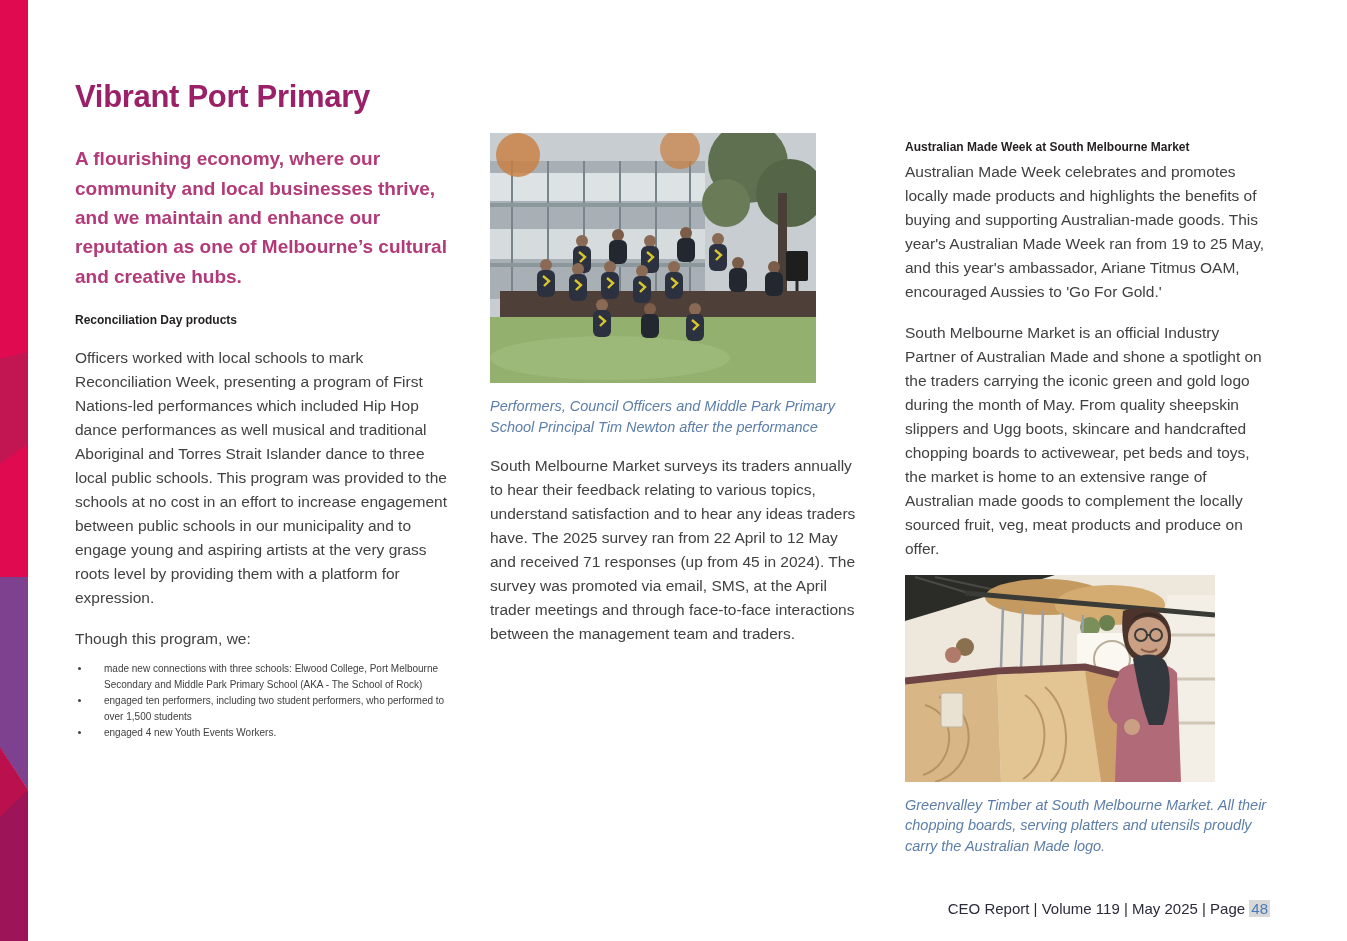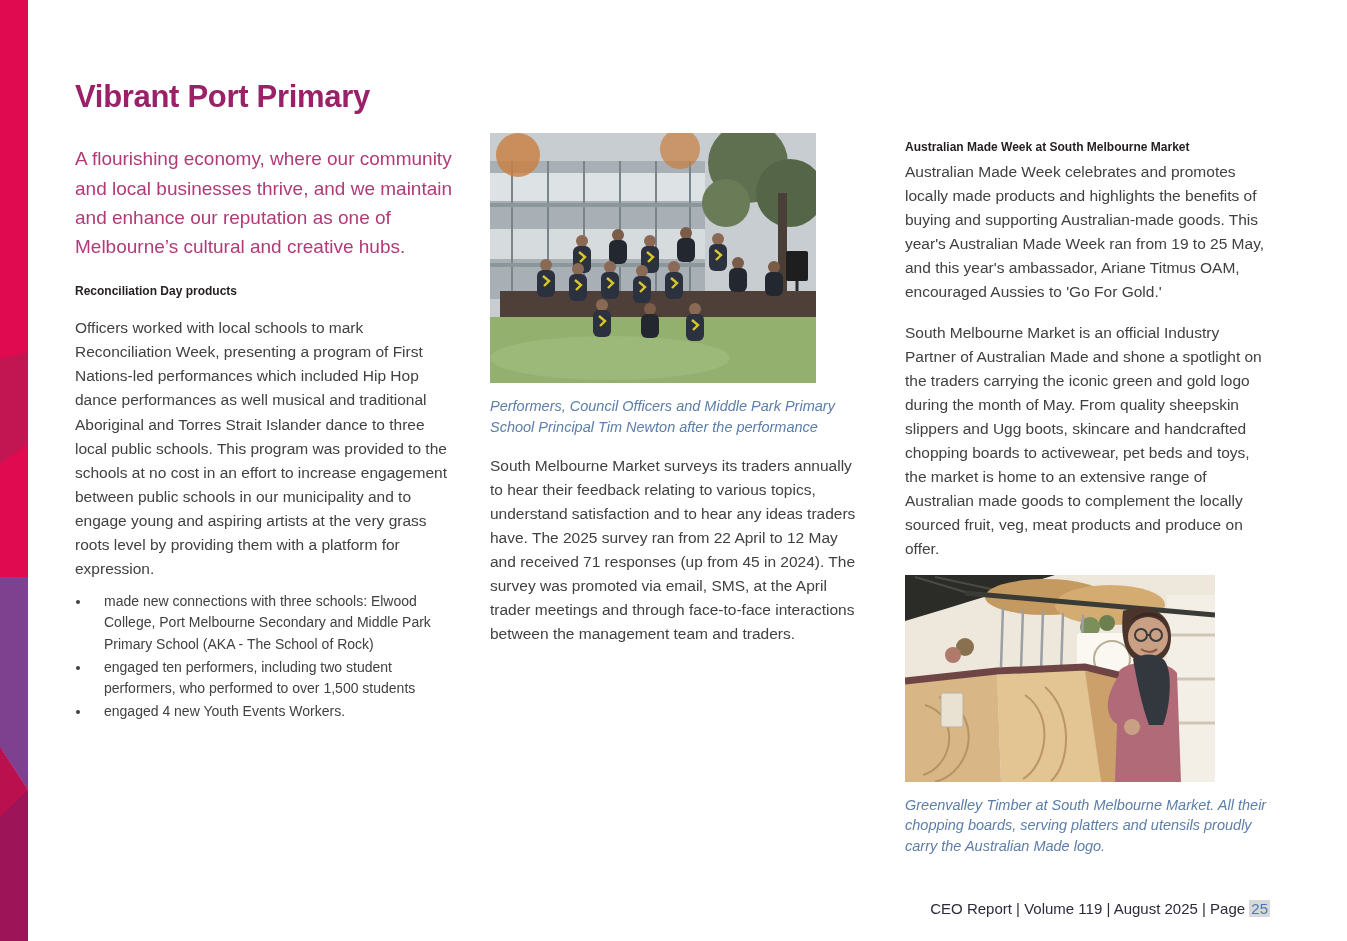--- a/index.html
+++ b/index.html
@@ -30,31 +30,31 @@
   
   .col{position:absolute;}
   .col1{left:75px;top:80px;width:383px;}
   .col2{left:490px;top:133px;width:366px;}
   .col3{left:905px;top:140px;width:367px;}
   .page-title{
     font-size:31px;font-weight:800;letter-spacing:-0.3px;
     color:var(--title-color);line-height:1.1;
   }
   .intro{
-    margin-top:30px;font-size:19px;line-height:1.55;font-weight:400;
+    margin-top:30px;font-size:19px;line-height:1.55;font-weight:700;
     color:var(--intro-color);
   }
   h3.sec{
     font-size:12px;font-weight:700;color:var(--heading-color);
     line-height:1.3;margin-top:22px;
   }
   .body-text{font-size:15.5px;line-height:1.55;color:var(--body-color);margin-top:17px;}
   ul.bullets{margin-top:10px;padding-left:16px;}
   ul.bullets li{
-    font-size:14px;line-height:1.55;color:var(--body-color);
+    font-size:10px;line-height:1.55;color:var(--body-color);
     padding-left:13px;margin-bottom:1px;
   }
   .photo{display:block;border:0;}
   .caption{
     margin-top:13px;font-size:14.5px;font-style:italic;line-height:1.42;
     color:var(--caption-color);
   }
   .footer{
     position:absolute;right:77px;bottom:24px;font-size:15px;
     color:var(--footer-color);font-weight:500;white-space:nowrap;
@@ -72,20 +72,21 @@
   <div class="seg seg-purple"></div>
   <div class="seg seg-magenta"></div>
   <div class="seg seg-triangle"></div>
 </div>
 
 <div class="col col1">
   <h1 class="page-title">Vibrant Port Primary</h1>
   <p class="intro">A flourishing economy, where our community and local businesses thrive, and we maintain and enhance our reputation as one of Melbourne’s cultural and creative hubs.</p>
   <h3 class="sec">Reconciliation Day products</h3>
   <p class="body-text">Officers worked with local schools to mark Reconciliation Week, presenting a program of First Nations-led performances which included Hip Hop dance performances as well musical and traditional Aboriginal and Torres Strait Islander dance to three local public schools. This program was provided to the schools at no cost in an effort to increase engagement between public schools in our municipality and to engage young and aspiring artists at the very grass roots level by providing them with a platform for expression.</p>
+  <p class="body-text">Though this program, we:</p>
   <ul class="bullets">
     <li>made new connections with three schools: Elwood College, Port Melbourne Secondary and Middle Park Primary School (AKA - The School of Rock)</li>
     <li>engaged ten performers, including two student performers, who performed to over 1,500 students</li>
     <li>engaged 4 new Youth Events Workers.</li>
   </ul>
 </div>
 
 <div class="col col2">
   <div>
     <svg class="photo" width="326" height="250" viewBox="0 0 326 250">
@@ -217,14 +218,14 @@
         <path d="M228,84 C238,78 250,78 258,84 C268,92 266,130 258,150 L244,150 C236,128 232,106 228,84 Z" fill="#32383E"></path>
         <path d="M214,100 C204,116 198,132 208,146 L224,158 L230,144 C220,132 218,116 220,104 Z" fill="#B06A78"></path>
         <circle cx="227" cy="152" r="8" fill="#C9A083"></circle>
       </g>
     </svg>
   </div>
   <p class="caption">Greenvalley Timber at South Melbourne Market. All their chopping boards, serving platters and utensils proudly carry the Australian Made logo.</p>
 </div>
 
 <div class="footer">
-  <span>CEO Report | Volume 119 | August 2025 | Page </span><span class="page-num">25</span>
+  <span>CEO Report | Volume 119 | May 2025 | Page </span><span class="page-num">48</span>
 </div>
 
 </body></html>

